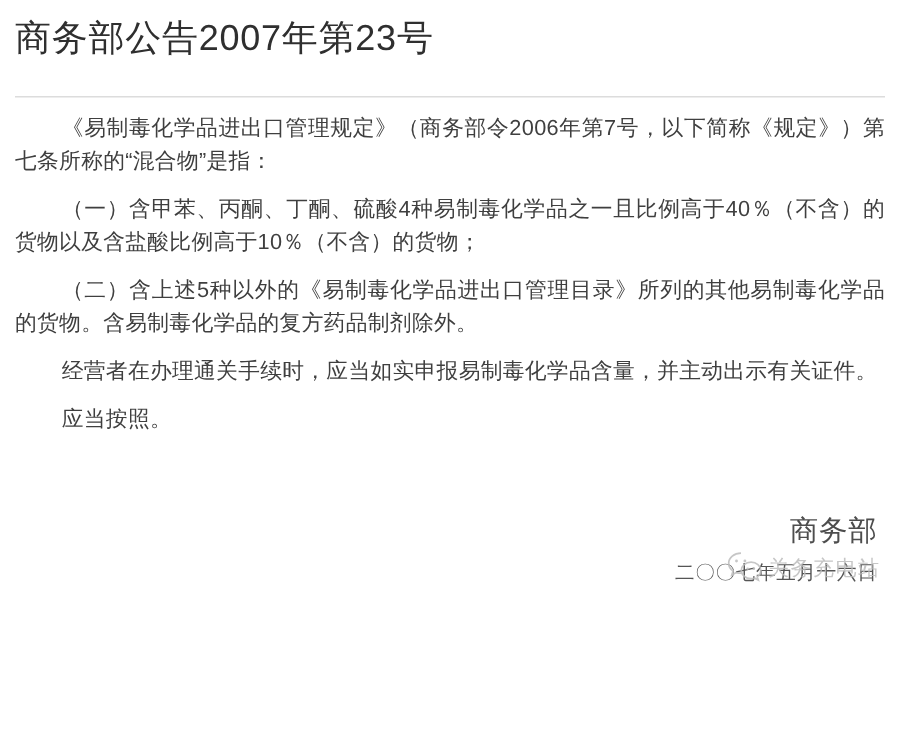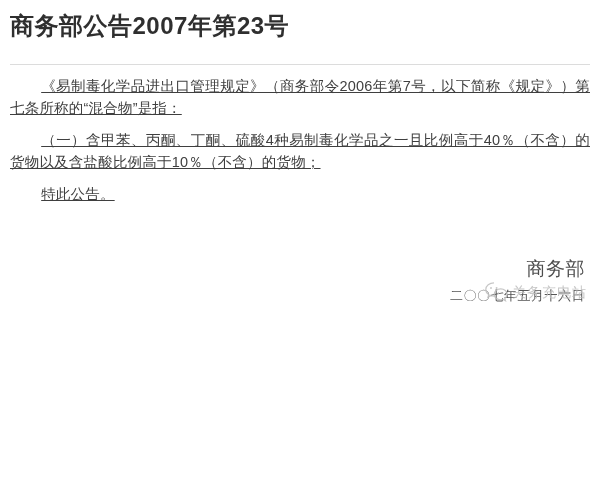--- a/index.html
+++ b/index.html
@@ -14,39 +14,38 @@
     height: 489px;
     box-sizing: border-box;
     padding: 10px 10px 0 10px;
     background: #ffffff;
     overflow: hidden;
   }
   .doc-title {
     margin: 0;
     font-size: 24px;
     line-height: 32px;
-    font-weight: bold;
+    font-weight: normal;
     color: #2f2f2f;
     letter-spacing: 0.5px;
   }
   .title-divider {
     border: none;
     border-top: 1px solid #dcdcdc;
     margin: 22px 0 0 0;
     height: 0;
   }
   .content p {
     margin: 10px 0;
     font-size: 14.5px;
     line-height: 22px;
     color: #3f3f3f;
     text-indent: 2.15em;
     text-align: justify;
     letter-spacing: 0.2px;
-    text-decoration: underline;
   }
   .signature-block {
     margin-top: 54px;
     text-align: right;
     padding-right: 5px;
   }
   .sig-issuer {
     font-size: 19px;
     line-height: 20px;
     color: #4d4d4d;
@@ -81,21 +80,23 @@
 
 <div class="page">
 
   <h1 class="doc-title">商务部公告2007年第23号</h1>
 
   <hr class="title-divider">
 
   <div class="content">
     <p>《易制毒化学品进出口管理规定》（商务部令2006年第7号，以下简称《规定》）第七条所称的“混合物”是指：</p>
     <p>（一）含甲苯、丙酮、丁酮、硫酸4种易制毒化学品之一且比例高于40％（不含）的货物以及含盐酸比例高于10％（不含）的货物；</p>
-    <p>特此公告。</p>
+    <p>（二）含上述5种以外的《易制毒化学品进出口管理目录》所列的其他易制毒化学品的货物。含易制毒化学品的复方药品制剂除外。</p>
+    <p>经营者在办理通关手续时，应当如实申报易制毒化学品含量，并主动出示有关证件。</p>
+    <p>应当按照。</p>
   </div>
 
   <div class="signature-block">
     <div class="sig-issuer">商务部</div>
     <div class="sig-date-row">
       <span>二〇〇七年五月十六日</span>
       <span class="watermark">
         <svg width="25" height="22" viewBox="0 0 25 22" aria-hidden="true">
           <path d="M10 1.8C5.4 1.8 1.8 4.8 1.8 8.5c0 2.1 1.1 3.9 2.9 5.1l-.8 2.7 3-1.6c.9.3 1.9.4 2.9.4.3 0 .6 0 .9-.1" fill="none" stroke="#bdbdbd" stroke-width="1.2"></path>
           <circle cx="7" cy="7" r="0.95" fill="#bdbdbd"></circle>

